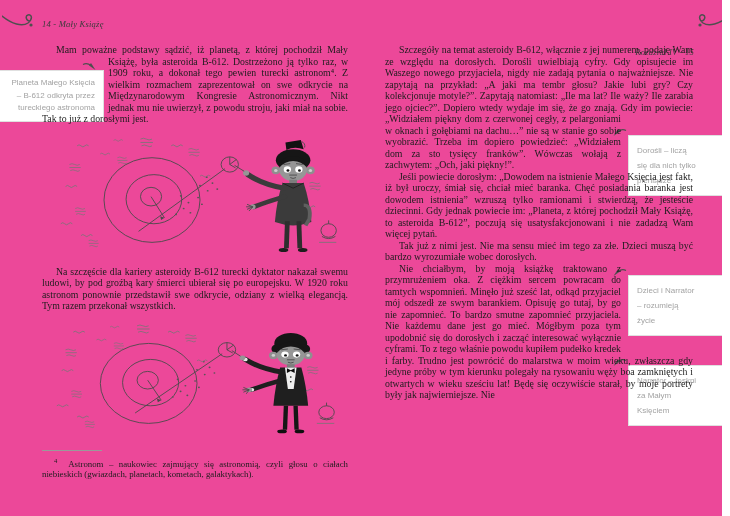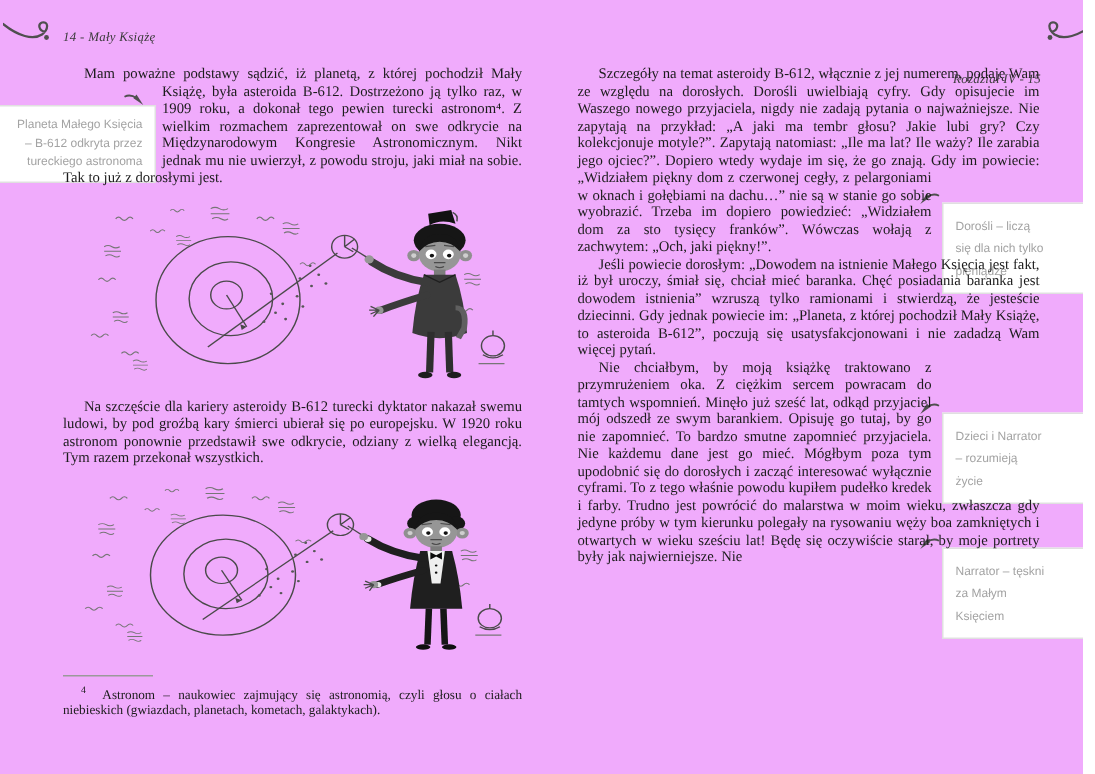--- a/index.html
+++ b/index.html
@@ -1,16 +1,16 @@
 <!DOCTYPE html>
 <html lang="pl"><head>
 <meta charset="utf-8">
 <style>
   html,body{margin:0;padding:0;background:#ffffff;}
-  .spread{position:relative;width:722px;height:516px;background:#f0abfc;overflow:hidden;
+  .spread{position:relative;width:722px;height:516px;background:#ec4899;overflow:hidden;
           font-family:"Liberation Serif", serif;color:#1c1c1c;}
   .page{position:absolute;top:0;height:516px;width:365px;overflow:hidden;}
   .page-left{left:0;}
   .page-right{left:365px;}
 
   .hdr{position:absolute;top:19px;font-size:8.6px;font-style:italic;color:#3a3a3a;letter-spacing:.2px;}
   .hdr-l{left:42px;}
   .hdr-r{right:36px;margin-top:28px;}
   .swirl{position:absolute;top:11px;}
   .swirl-l{left:2px;}
@@ -229,18 +229,19 @@
       <path d="M0.5,8 L7,3.5 L5,1 Z" fill="#4f4f4f"></path>
     </svg>
     <svg class="narrow" style="left:248px;top:358px;" viewBox="0 0 14 9">
       <path d="M5,3.5 Q9,0.5 13,2.5" stroke="#4f4f4f" fill="none" stroke-width="1.3"></path>
       <path d="M0.5,8 L7,3.5 L5,1 Z" fill="#4f4f4f"></path>
     </svg>
 
     <div class="col col-r">
       <p class="para"><span class="fr" style="height:80px"></span><span class="fr boxr" style="width:72px;height:46px"></span><span>Szczegóły na temat asteroidy B-612, włącznie z jej numerem, podaję Wam ze względu na dorosłych. Dorośli uwielbiają cyfry. Gdy opisujecie im Waszego nowego przyjaciela, nigdy nie zadają pytania o najważniejsze. Nie zapytają na przykład: „A jaki ma tembr głosu? Jakie lubi gry? Czy kolekcjonuje motyle?”. Zapytają natomiast: „Ile ma lat? Ile waży? Ile zarabia jego ojciec?”. Dopiero wtedy wydaje im się, że go znają. Gdy im powiecie: „Widziałem piękny dom z czerwonej cegły, z pelargoniami w oknach i gołębiami na dachu…” nie są w stanie go sobie wyobrazić. Trzeba im dopiero powiedzieć: „Widziałem dom za sto tysięcy franków”. Wówczas wołają z zachwytem: „Och, jaki piękny!”.</span></p>
       <p class="para"><span>Jeśli powiecie dorosłym: „Dowodem na istnienie Małego Księcia jest fakt, iż był uroczy, śmiał się, chciał mieć baranka. Chęć posiadania baranka jest dowodem istnienia” wzruszą tylko ramionami i stwierdzą, że jesteście dziecinni. Gdy jednak powiecie im: „Planeta, z której pochodził Mały Książę, to asteroida B-612”, poczują się usatysfakcjonowani i nie zadadzą Wam więcej pytań.</span></p>
+      <p class="para"><span>Tak już z nimi jest. Nie ma sensu mieć im tego za złe. Dzieci muszą być bardzo wyrozumiałe wobec dorosłych.</span></p>
       <p class="para"><span class="fr boxr" style="width:72px;height:35px"></span></p>
       <p class="para"><span class="fr" style="height:12px"></span><span class="fr boxr" style="width:72px;height:46px"></span><span>Nie chciałbym, by moją książkę traktowano z przymrużeniem oka. Z ciężkim sercem powracam do tamtych wspomnień. Minęło już sześć lat, odkąd przyjaciel mój odszedł ze swym barankiem. Opisuję go tutaj, by go nie zapomnieć. To bardzo smutne zapomnieć przyjaciela. Nie każdemu dane jest go mieć. Mógłbym poza tym upodobnić się do dorosłych i zacząć interesować wyłącznie cyframi. To z tego właśnie powodu kupiłem pudełko kredek i farby. Trudno jest powrócić do malarstwa w moim wieku, zwłaszcza gdy jedyne próby w tym kierunku polegały na rysowaniu węży boa zamkniętych i otwartych w wieku sześciu lat! Będę się oczywiście starał, by moje portrety były jak najwierniejsze. Nie</span></p>
     </div>
   </div>
 
 </div>
 
 </body></html>

